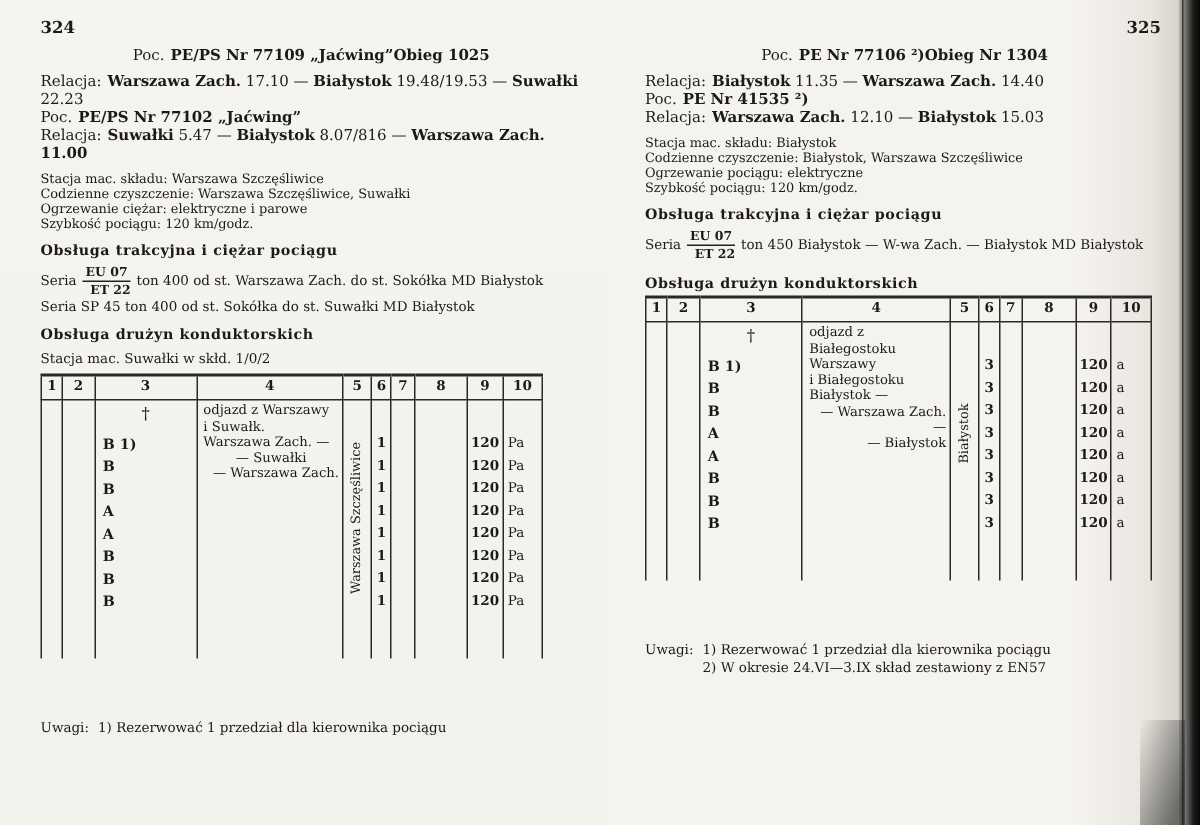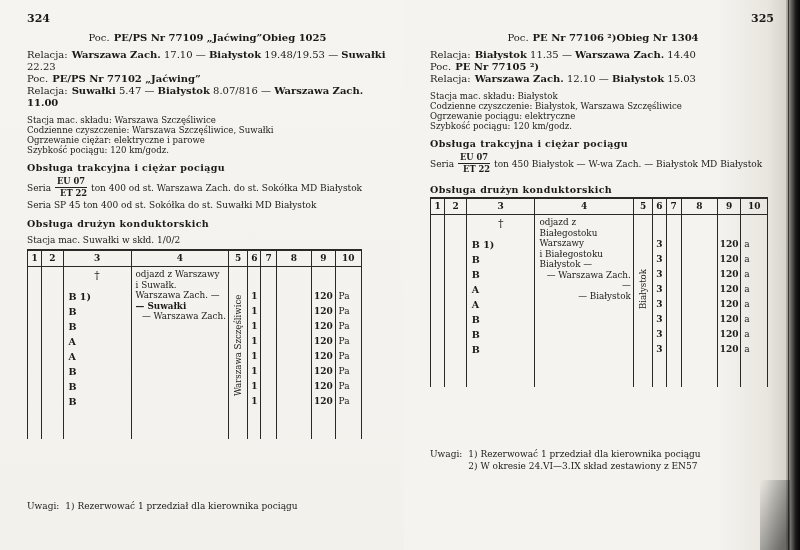--- a/index.html
+++ b/index.html
@@ -50,21 +50,21 @@
   .dagger{height:22px;text-align:center;font-size:11px;padding-top:3px;box-sizing:border-box;}
   .clsstack{padding-left:5px;font-weight:bold;font-size:9.5px;}
   .clsstack div{height:15px;line-height:15px;}
   .route{font-size:8.8px;line-height:10.5px;padding:2px 2px 0 4px;}
   .valstack{margin-top:22px;font-size:9px;font-weight:bold;}
   .valstack div{height:15px;line-height:15px;text-align:center;}
   .c10 .valstack div{text-align:left;padding-left:3px;font-weight:normal;}
   .vert{writing-mode:vertical-rl;transform:rotate(180deg);font-size:8.6px;
         margin:22px auto 0;height:112px;text-align:center;}
   .pR .vert{height:auto;margin-top:54px;}
-  .uwagi{display:flex;margin-top:62px;font-size:9px;line-height:11.5px;}
+  .uwagi{display:flex;margin-top:42px;font-size:9px;line-height:11.5px;}
   .uwagi .ulabel{margin-right:6px;white-space:nowrap;}
 </style>
 </head>
 <body>
 
 <div class="scan">
 
   <div class="page pL">
     <div class="pageno">324</div>
 
@@ -139,21 +139,21 @@
                 <div>B</div>
                 <div>B</div>
                 <div>B</div>
               </div>
         </td>
         <td>
           <div class="route">
                 <div>odjazd z Warszawy</div>
                 <div>i Suwałk.</div>
                 <div>Warszawa Zach. —</div>
-                <div style="text-align: left; font-weight: bold;">— Suwałki</div>
+                <div style="text-align: center;">— Suwałki</div>
                 <div style="text-align: right;">— Warszawa Zach.</div>
               </div>
         </td>
         <td>
           <div class="vert">Warszawa Szczęśliwice</div>
         </td>
         <td>
           <div class="valstack">
                 <div>1</div>
                 <div>1</div>
@@ -205,21 +205,21 @@
 
   <div class="page pR">
     <div class="pageno">325</div>
 
     <div class="pocrow">
       <div><span class="lbl">Poc.</span><b>PE Nr 77106 ²)</b></div>
       <div class="obieg">Obieg Nr 1304</div>
     </div>
 
     <div class="reline"><span class="lbl">Relacja:</span><span><span><b>Białystok</b></span><span> 11.35 — </span><span><b>Warszawa Zach.</b></span><span> 14.40</span></span></div>
-    <div class="reline"><span class="lbl">Poc.</span><b>PE Nr 77105 ²)</b></div>
+    <div class="reline"><span class="lbl">Poc.</span><b>PE Nr 41535 ²)</b></div>
     <div class="reline"><span class="lbl">Relacja:</span><span><span><b>Warszawa Zach.</b></span><span> 12.10 — </span><span><b>Białystok</b></span><span> 15.03</span></span></div>
 
     <div class="info">
         <div>Stacja mac. składu: Białystok</div>
         <div>Codzienne czyszczenie: Białystok, Warszawa Szczęśliwice</div>
         <div>Ogrzewanie pociągu: elektryczne</div>
         <div>Szybkość pociągu: 120 km/godz.</div>
       </div>
 
     <div class="cheading">Obsługa trakcyjna i ciężar pociągu</div>

